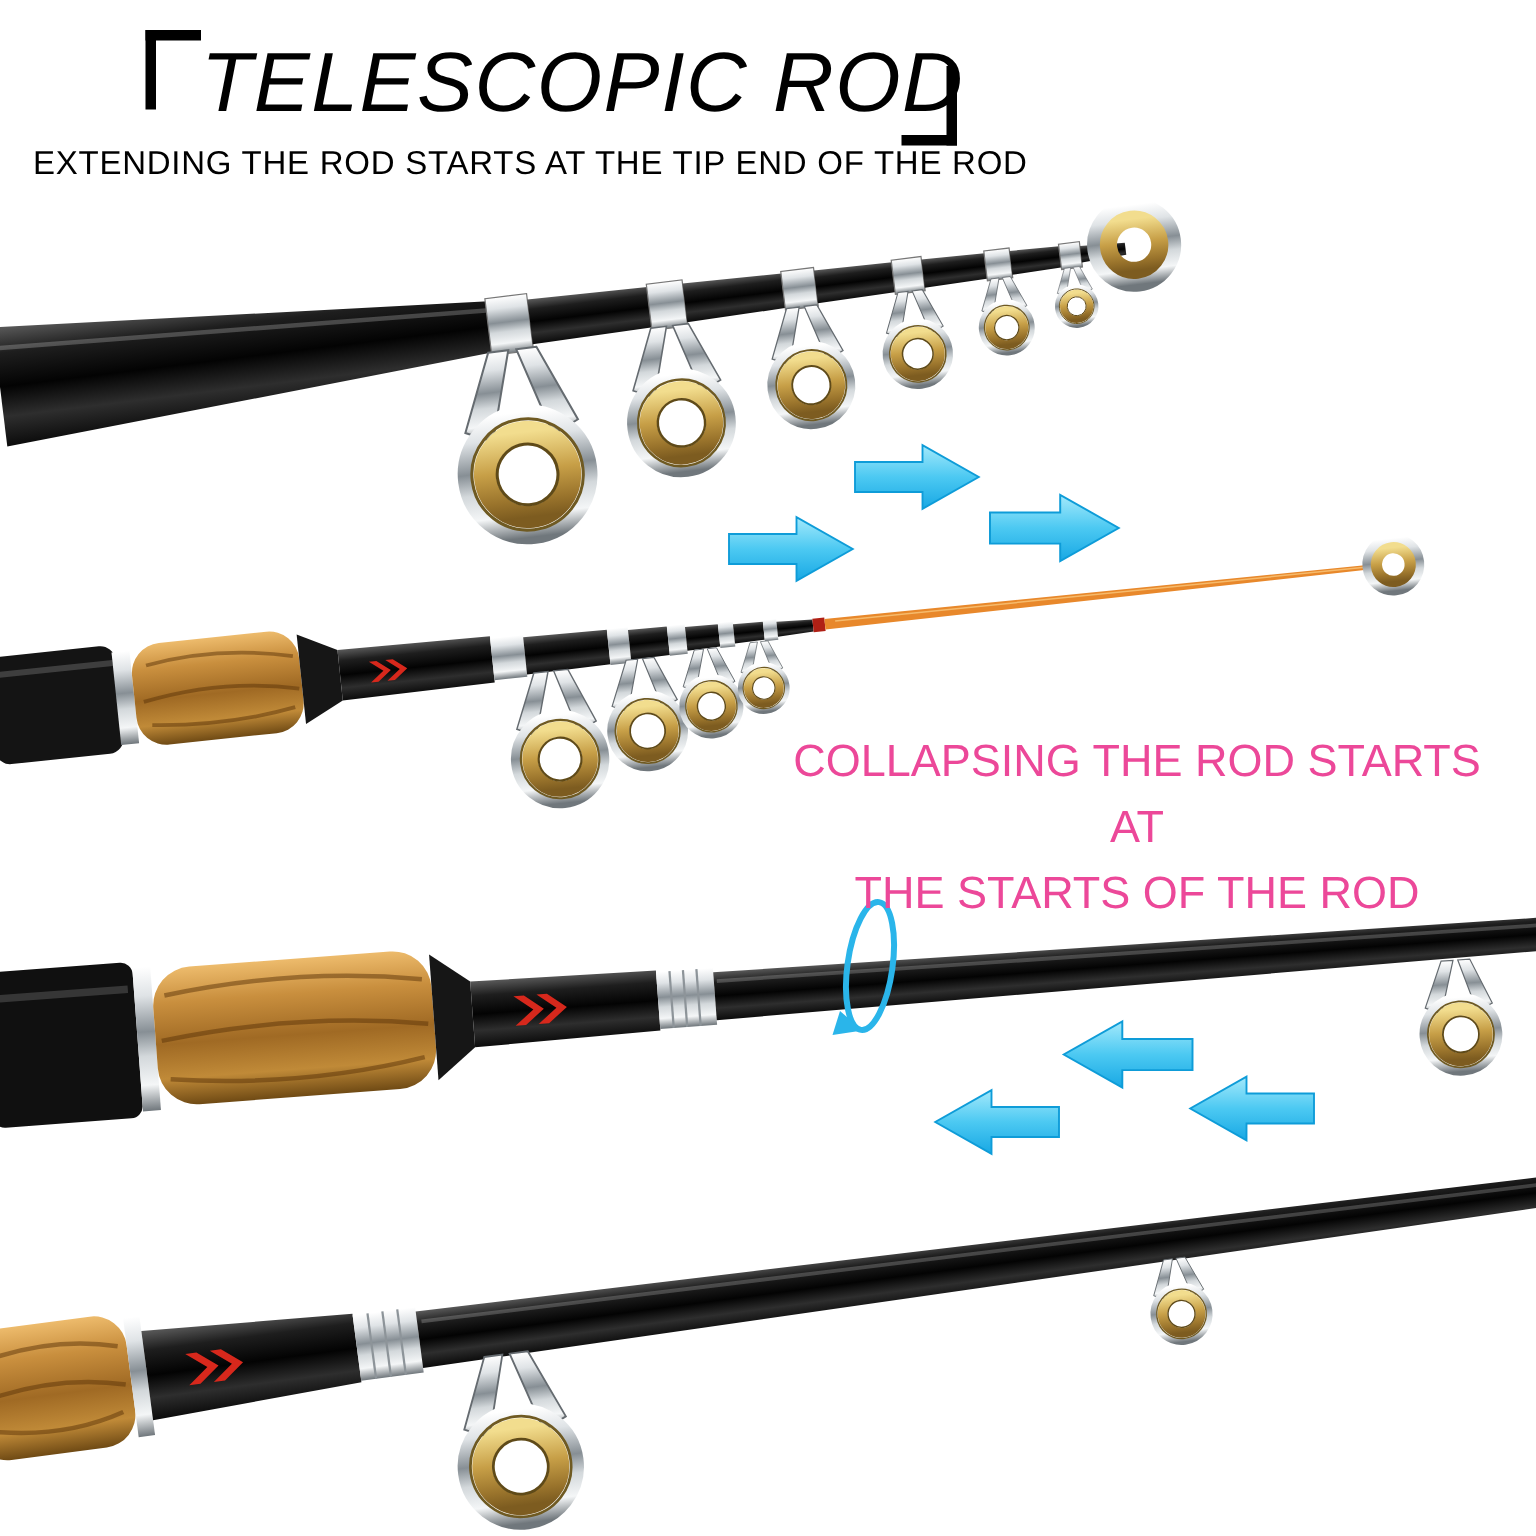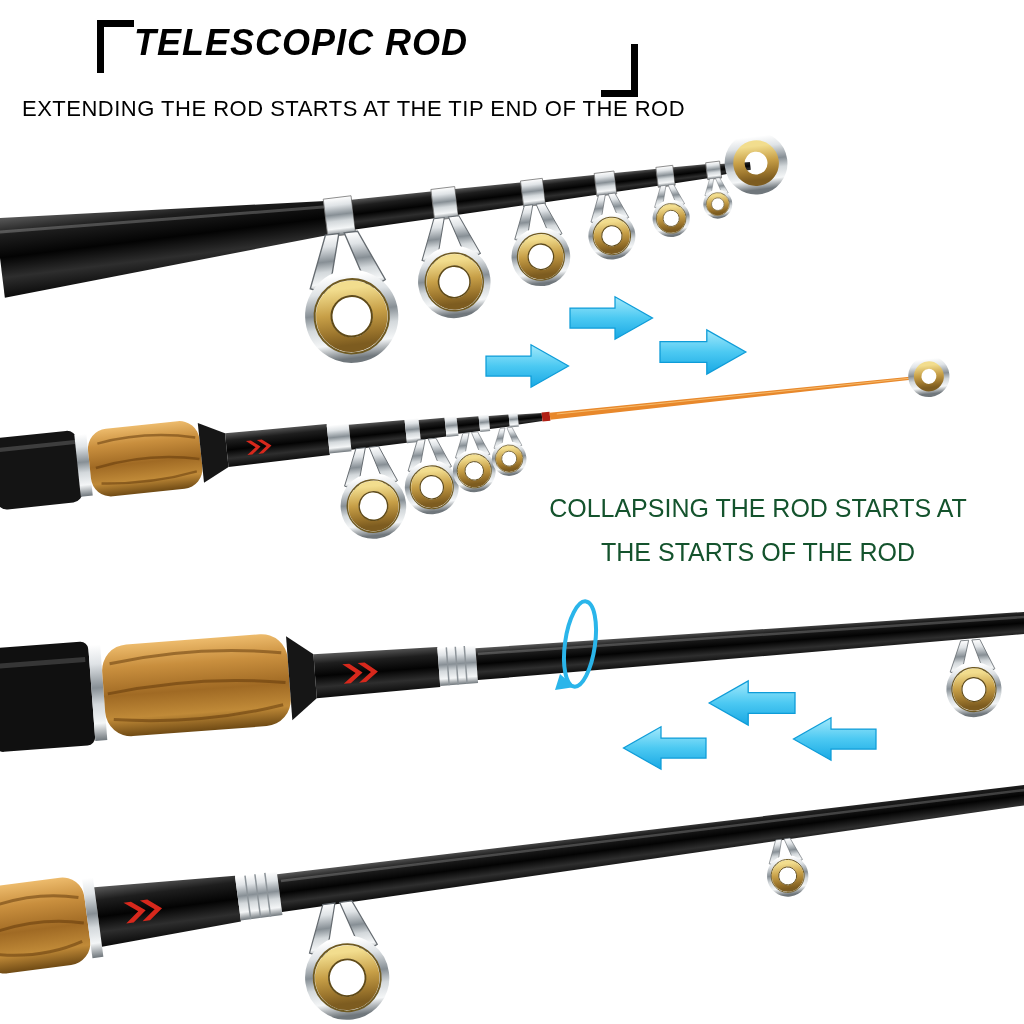--- a/index.html
+++ b/index.html
@@ -2,27 +2,27 @@
 <html><head>
 <meta charset="utf-8">
 <style>
   html,body{margin:0;padding:0;}
   body{
     width:1024px;height:1024px;background:#ffffff;position:relative;overflow:hidden;
     font-family:"Liberation Sans", sans-serif;
   }
   .abs{position:absolute;}
   .title{
-    left:134px;top:22px;font-size:36px;font-weight:700;font-style:italic;
+    left:134px;top:22px;font-size:56px;font-weight:400;font-style:italic;
     letter-spacing:1px;color:#000;white-space:nowrap;z-index:5;
   }
   .bracket-l{left:97px;top:20px;width:30px;height:46px;border-left:7px solid #000;border-top:7px solid #000;z-index:5;}
   .bracket-r{left:601px;top:44px;width:30px;height:46px;border-right:7px solid #000;border-bottom:7px solid #000;z-index:5;}
   .cap-extend{left:22px;top:96px;font-size:22px;color:#000;white-space:nowrap;letter-spacing:0.5px;z-index:5;}
-  .cap-collapse{left:512px;top:486px;width:492px;font-size:25px;color:#14532d;text-align:center;line-height:44px;z-index:5;}
+  .cap-collapse{left:512px;top:486px;width:492px;font-size:30px;color:#ec4899;text-align:center;line-height:44px;z-index:5;}
   svg.scene{position:absolute;left:0;top:0;z-index:1;}
 </style>
 </head>
 <body>
 
 <div class="abs bracket-l"></div>
 <div class="abs title">TELESCOPIC ROD</div>
 <div class="abs bracket-r"></div>
 
 <div class="abs cap-extend">EXTENDING THE ROD STARTS AT THE TIP END OF THE ROD</div>

